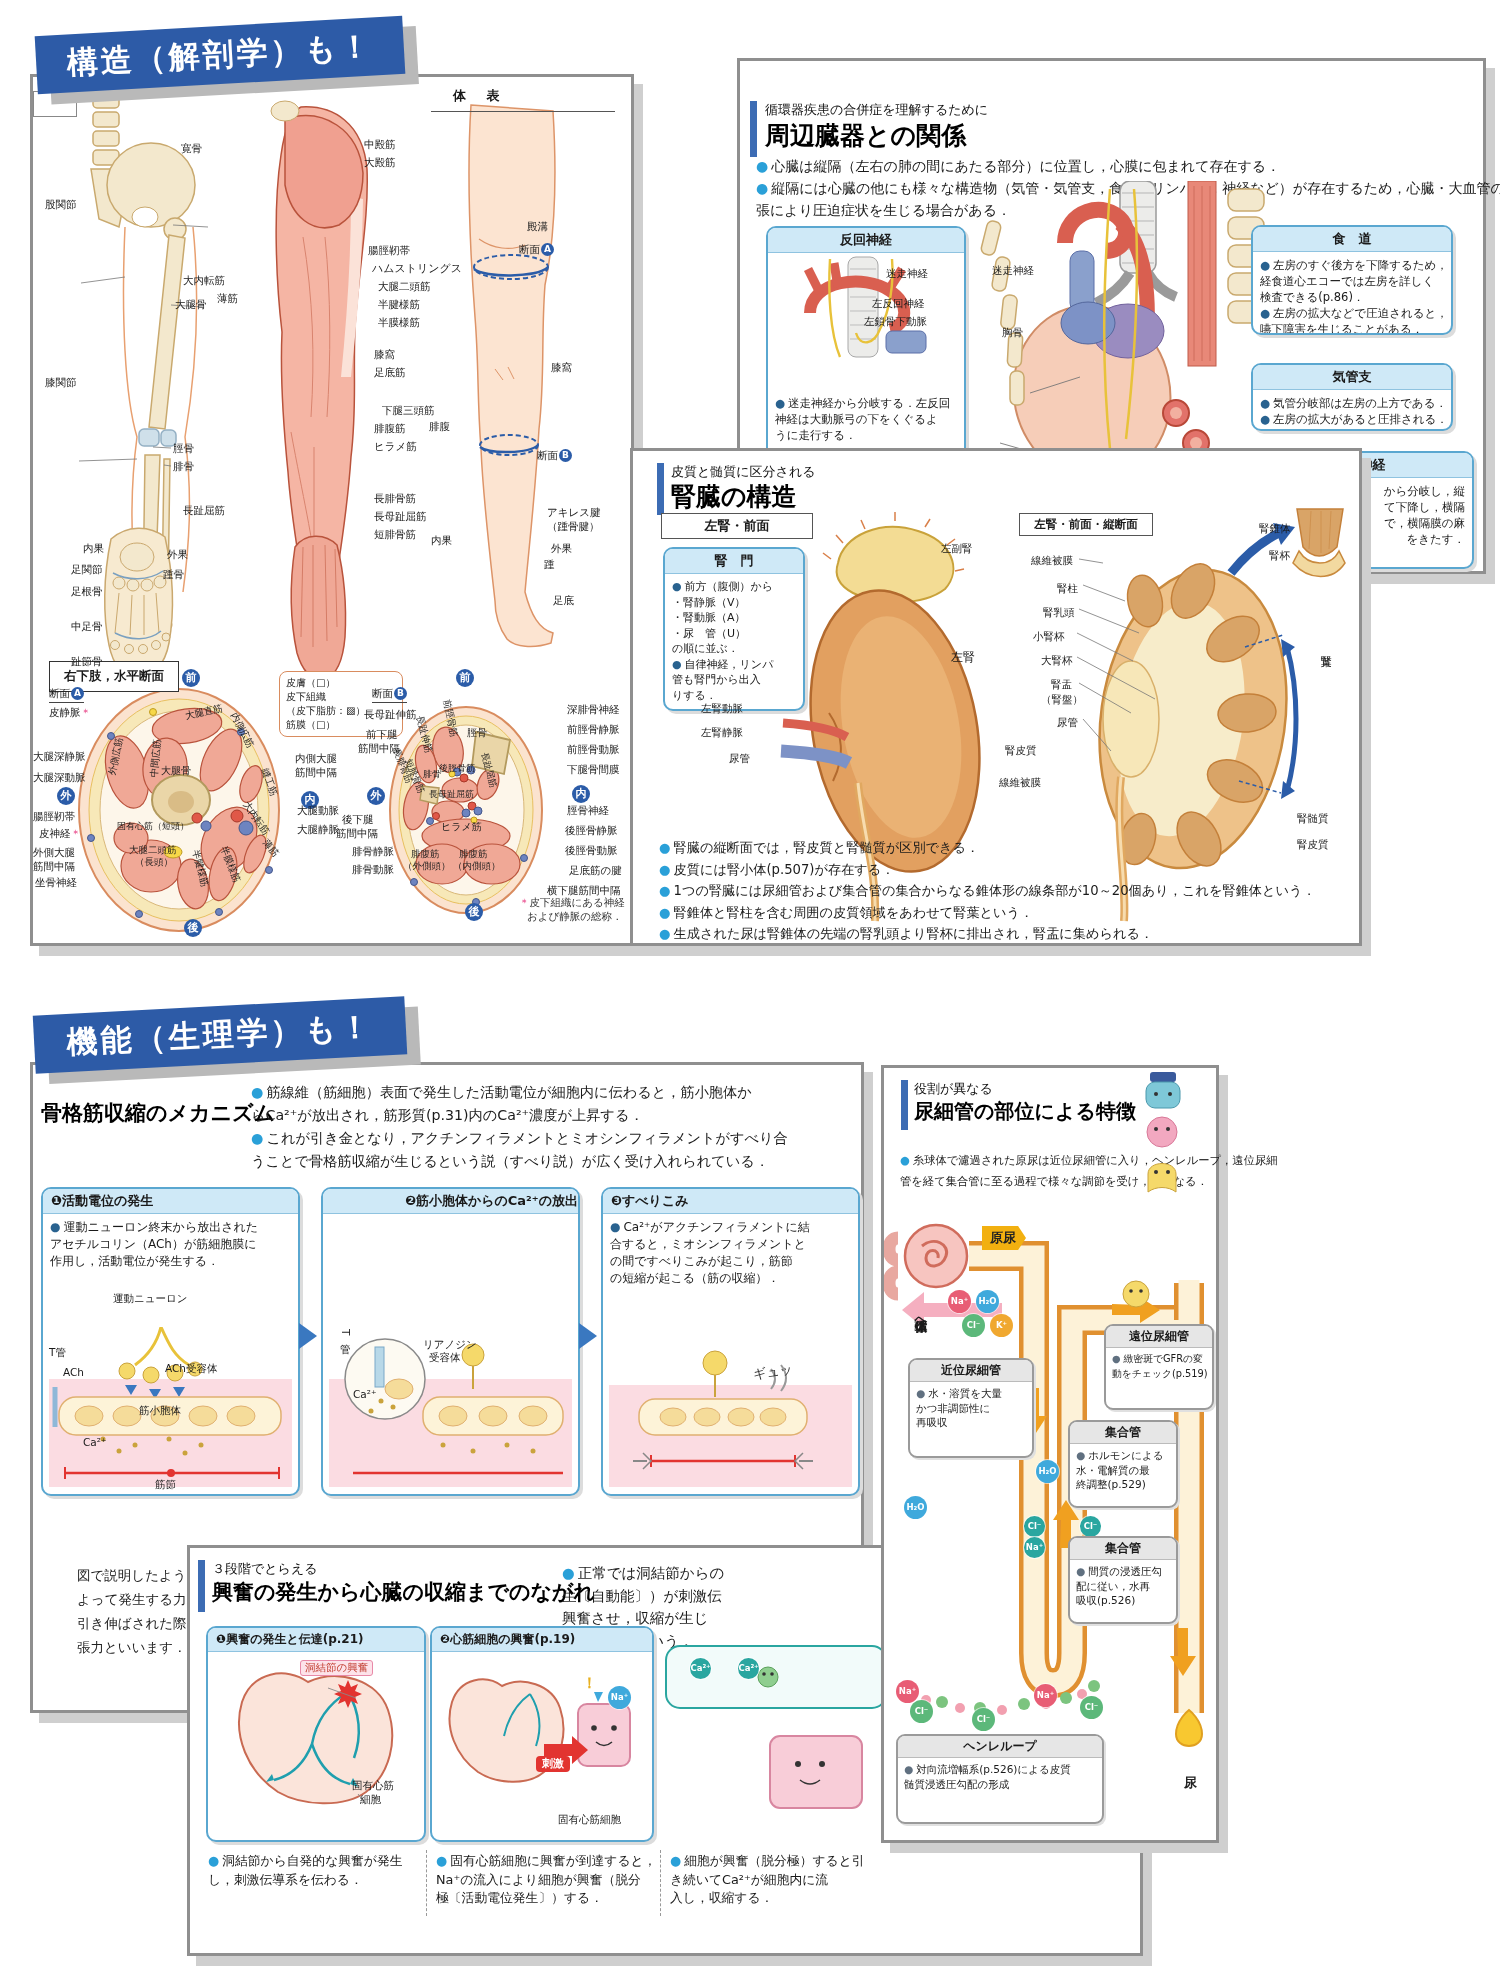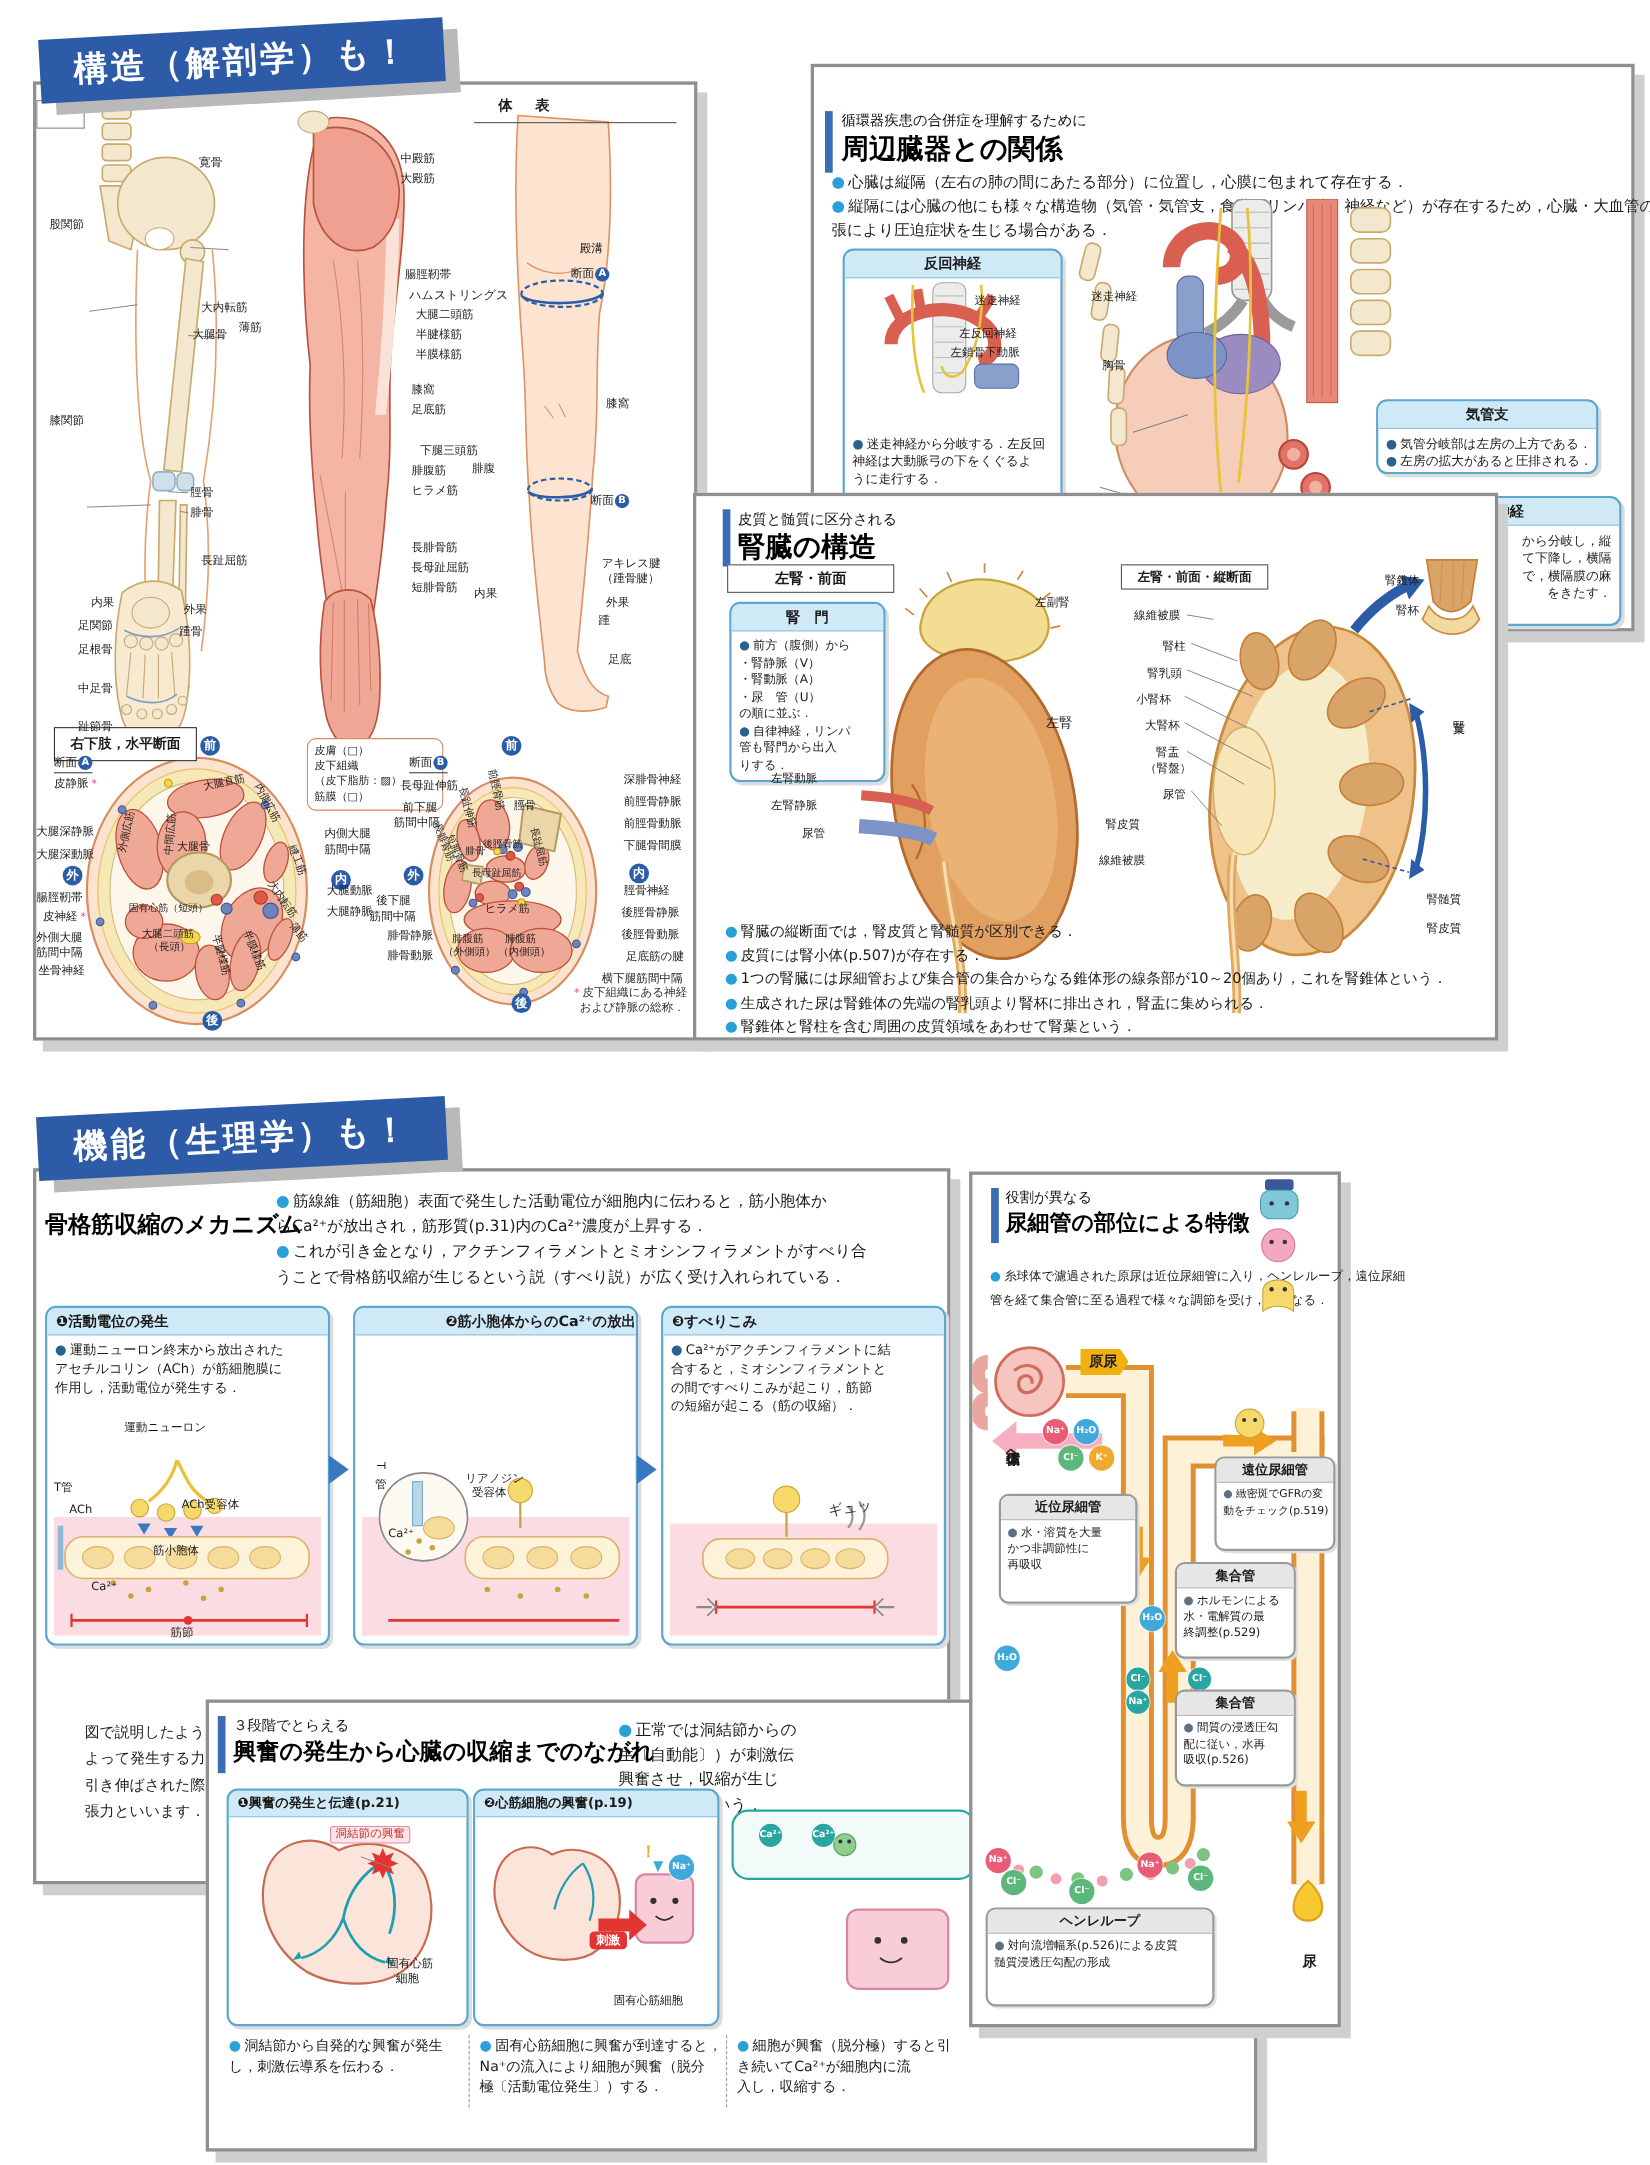--- a/index.html
+++ b/index.html
@@ -390,20 +390,30 @@
         <span class="anno" style="left: 118px; top: 40px;">迷走神経</span>
         <span class="anno" style="left: 104px; top: 70px;">左反回神経</span>
         <span class="anno" style="left: 96px; top: 88px;">左鎖骨下動脈</span>
       </div>
     <div class="bd" style="position:absolute;left:0;top:162px;">
         <div class="ln"><span class="dot">●</span>迷走神経から分岐する．左反回</div>
         <div class="ln">神経は大動脈弓の下をくぐるよ</div>
         <div class="ln">うに走行する．</div>
       </div>
   </div>
+  <div class="infobox" style="left:511px;top:164px;width:198px;height:106px;">
+    <div class="hd">食　道</div>
+    <div class="bd">
+        <div class="ln"><span class="dot">●</span>左房のすぐ後方を下降するため，</div>
+        <div class="ln">経食道心エコーでは左房を詳しく</div>
+        <div class="ln">検査できる(p.86)．</div>
+        <div class="ln"><span class="dot">●</span>左房の拡大などで圧迫されると，</div>
+        <div class="ln">嚥下障害を生じることがある．</div>
+      </div>
+  </div>
   <div class="infobox" style="left:511px;top:302px;width:198px;height:64px;">
     <div class="hd">気管支</div>
     <div class="bd">
         <div class="ln"><span class="dot">●</span>気管分岐部は左房の上方である．</div>
         <div class="ln"><span class="dot">●</span>左房の拡大があると圧排される．</div>
       </div>
   </div>
   <div class="infobox" style="left:505px;top:390px;width:225px;height:114px;">
     <div class="hd">横隔神経</div>
     <div class="bd" style="text-align:right;">
@@ -495,22 +505,22 @@
       <span class="anno" style="left: 626px; top: 72px;">腎錐体</span>
       <span class="anno" style="left: 636px; top: 99px;">腎杯</span>
       <span class="anno vtext" style="left: 686px; top: 196px; font-size: 11px;">腎葉</span>
       <span class="anno" style="left: 664px; top: 362px;">腎髄質</span>
       <span class="anno" style="left: 664px; top: 388px;">腎皮質</span>
     </div>
   <div class="blts" style="left:26px;top:386px;font-size:13.2px;line-height:21.5px;">
       <div class="ln"><span class="dot">●</span>腎臓の縦断面では，腎皮質と腎髄質が区別できる．</div>
       <div class="ln"><span class="dot">●</span>皮質には腎小体(p.507)が存在する．</div>
       <div class="ln"><span class="dot">●</span>1つの腎臓には尿細管および集合管の集合からなる錐体形の線条部が10～20個あり，これを腎錐体という．</div>
+      <div class="ln"><span class="dot">●</span>腎錐体と腎柱を含む周囲の皮質領域をあわせて腎葉という．</div>
       <div class="ln"><span class="dot">●</span>生成された尿は腎錐体の先端の腎乳頭より腎杯に排出され，腎盂に集められる．</div>
-      <div class="ln"><span class="dot">●</span>腎錐体と腎柱を含む周囲の皮質領域をあわせて腎葉という．</div>
     </div>
 </div>
 
 <div class="page" style="left:30px;top:1062px;width:828px;height:645px;">
   <div class="htitle" style="left:8px;top:34px;font-size:21px;">骨格筋収縮のメカニズム</div>
   <div class="blts" style="left:218px;top:16px;font-size:14.2px;line-height:23px;">
       <div class="ln"><span class="dot">●</span>筋線維（筋細胞）表面で発生した活動電位が細胞内に伝わると，筋小胞体か</div>
       <div class="ln">らCa²⁺が放出され，筋形質(p.31)内のCa²⁺濃度が上昇する．</div>
       <div class="ln"><span class="dot">●</span>これが引き金となり，アクチンフィラメントとミオシンフィラメントがすべり合</div>
       <div class="ln">うことで骨格筋収縮が生じるという説（すべり説）が広く受け入れられている．</div>

